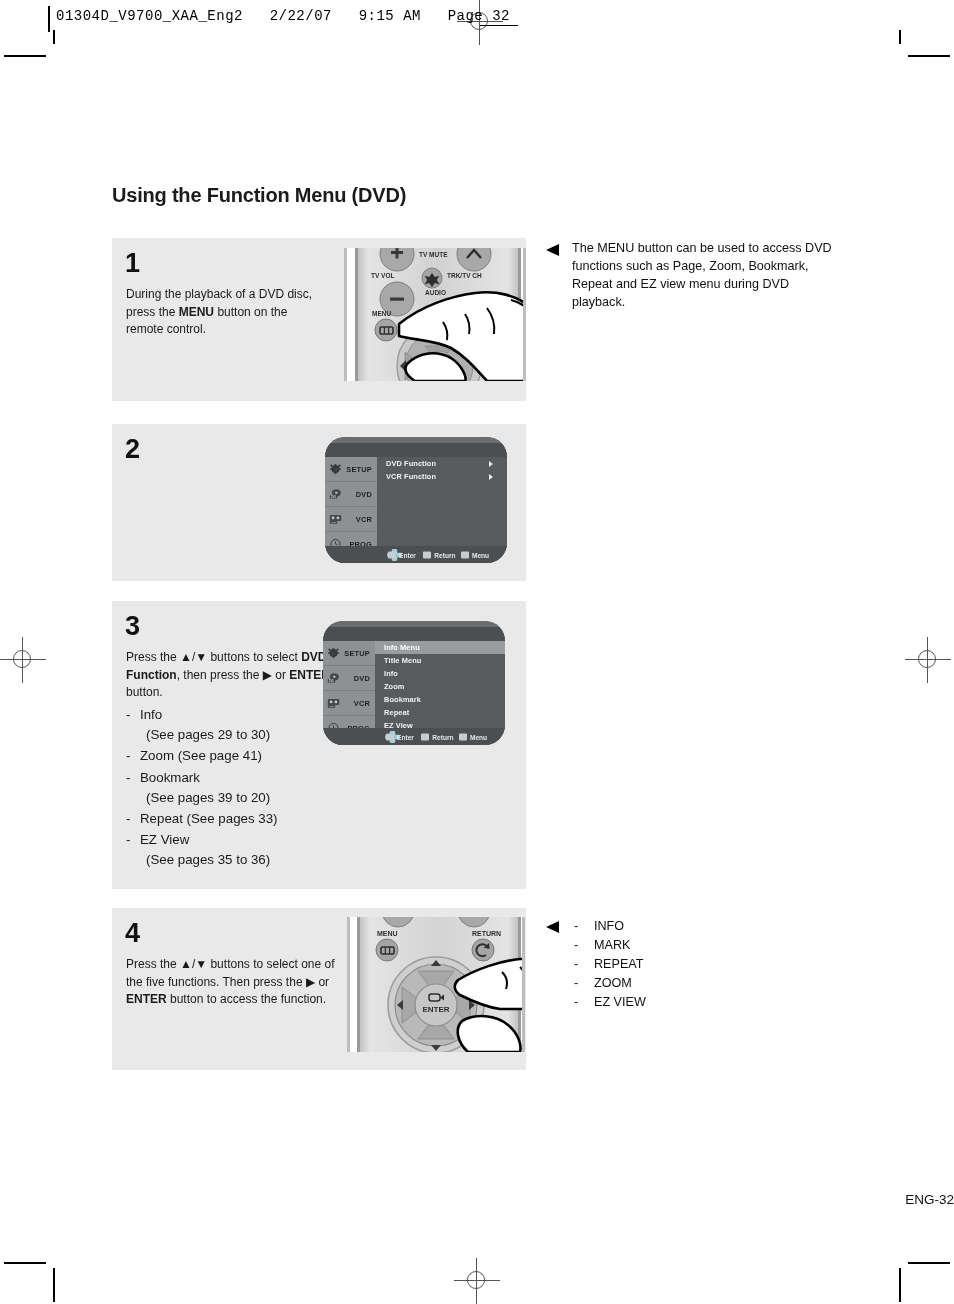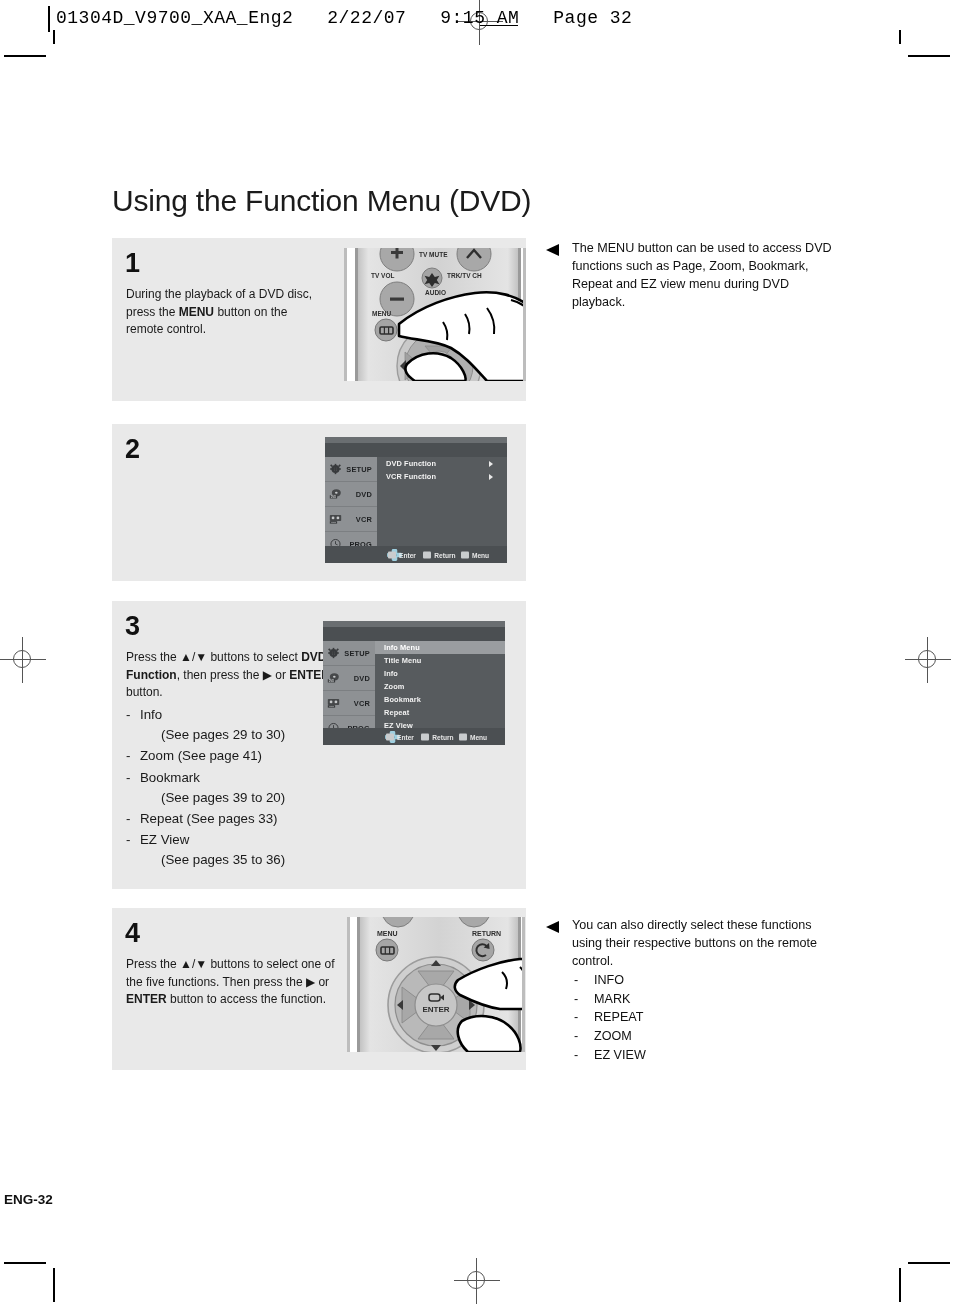--- a/index.html
+++ b/index.html
@@ -37,21 +37,21 @@
   .reg-mark .hbar {
     position: absolute; top: 16px; left: -6px;
     width: 46px; height: 1px; background: #555;
   }
 
   
   .slug {
     position: absolute;
     left: 56px; top: 8px;
     font-family: "Liberation Mono", monospace;
-    font-size: 18px;
+    font-size: 14px;
     letter-spacing: 0.5px;
     white-space: pre;
     color: #000;
   }
   .slug-rule-left {
     position: absolute;
     left: 48px; top: 6px;
     width: 2px; height: 26px;
     background: #000;
   }
@@ -79,22 +79,22 @@
     font-variant: small-caps;
     text-transform: lowercase;
     font-weight: 400;
   }
   .dvd-ops-label .cap { text-transform: uppercase; }
 
   h1.page-title {
     position: absolute;
     left: 112px; top: 184px;
     margin: 0;
-    font-size: 30px;
-    font-weight: normal;
+    font-size: 20px;
+    font-weight: bold;
     letter-spacing: -0.2px;
     color: #1b1b1b;
   }
 
   
   .step {
     position: absolute;
     left: 112px;
     width: 414px;
     background: #e9e9e9;
@@ -129,21 +129,21 @@
   }
   .step-list .li {
     display: block;
     padding-left: 14px;
     position: relative;
     margin-bottom: 1px;
   }
   .step-list .li .dash {
     position: absolute; left: 0; top: 0;
   }
-  .step-list .li .sub { display: block; padding-left: 6px; margin-left: 15px; }
+  .step-list .li .sub { display: block; padding-left: 6px; }
 
   
   .note {
     position: absolute;
     width: 290px;
     font-size: 12.6px;
     line-height: 1.42;
     color: #111;
   }
   .note .arrow {
@@ -183,20 +183,21 @@
 
   
   .osd {
     position: absolute;
     background: #575b5e;
     box-sizing: border-box;
     font-size: 7.2px;
     color: #fff;
     font-weight: bold;
     overflow: hidden;
+    border-radius: 20px;
   }
   .osd .osd-topbar {
     position: absolute; left: 0; right: 0; top: 0;
     height: 6px; background: #6a6e71;
   }
   .osd .osd-titlebar {
     position: absolute; left: 0; right: 0; top: 6px;
     height: 14px; background: #4b4f52;
   }
   .osd .osd-left {
@@ -278,23 +279,23 @@
     background: #c9ccce;
     border-radius: 1px;
     margin-right: 3px;
     display: inline-block;
   }
 
   .footer-page {
     position: absolute;
     left: 4px; right: 0;
     top: 1192px;
-    text-align: left;
+    text-align: right;
     font-size: 13.5px;
-    font-weight: bold;
+    font-weight: normal;
     color: #111;
   }
 </style>
 </head>
 <body>
 
 <div>
 
   <div class="crop-line" style="left:4px; top:55px; width:42px; height:2px;"></div>
   <div class="crop-line" style="left:53px; top:30px; width:2px; height:14px;"></div>
@@ -619,21 +620,20 @@
         <path d="M152 55 C 157 60, 158 66, 156 72" fill="none" stroke="#000000" stroke-width="2"></path>
         <path d="M170 50 C 176 56, 178 64, 177 72" fill="none" stroke="#000000" stroke-width="2"></path>
 
         <path d="M112 104 C 126 96, 146 98, 158 108 C 168 116, 172 128, 170 135 L118 135 C 108 126, 104 112, 112 104 Z" fill="#ffffff" stroke="#000000" stroke-width="2.6" stroke-linejoin="round"></path>
       </svg>
     </div>
   </div>
 
   <div class="note" style="left:546px; top:917px;">
     <div class="arrow"></div>
-    <span class="note-body">You can also directly select these functions using their respective buttons on the remote control.</span>
     <ul class="note-sub" id="note2-list">
         <li><span class="dash">-</span><span>INFO</span></li>
         <li><span class="dash">-</span><span>MARK</span></li>
         <li><span class="dash">-</span><span>REPEAT</span></li>
         <li><span class="dash">-</span><span>ZOOM</span></li>
         <li><span class="dash">-</span><span>EZ VIEW</span></li>
       </ul>
   </div>
 
   <div class="footer-page">ENG-32</div>

